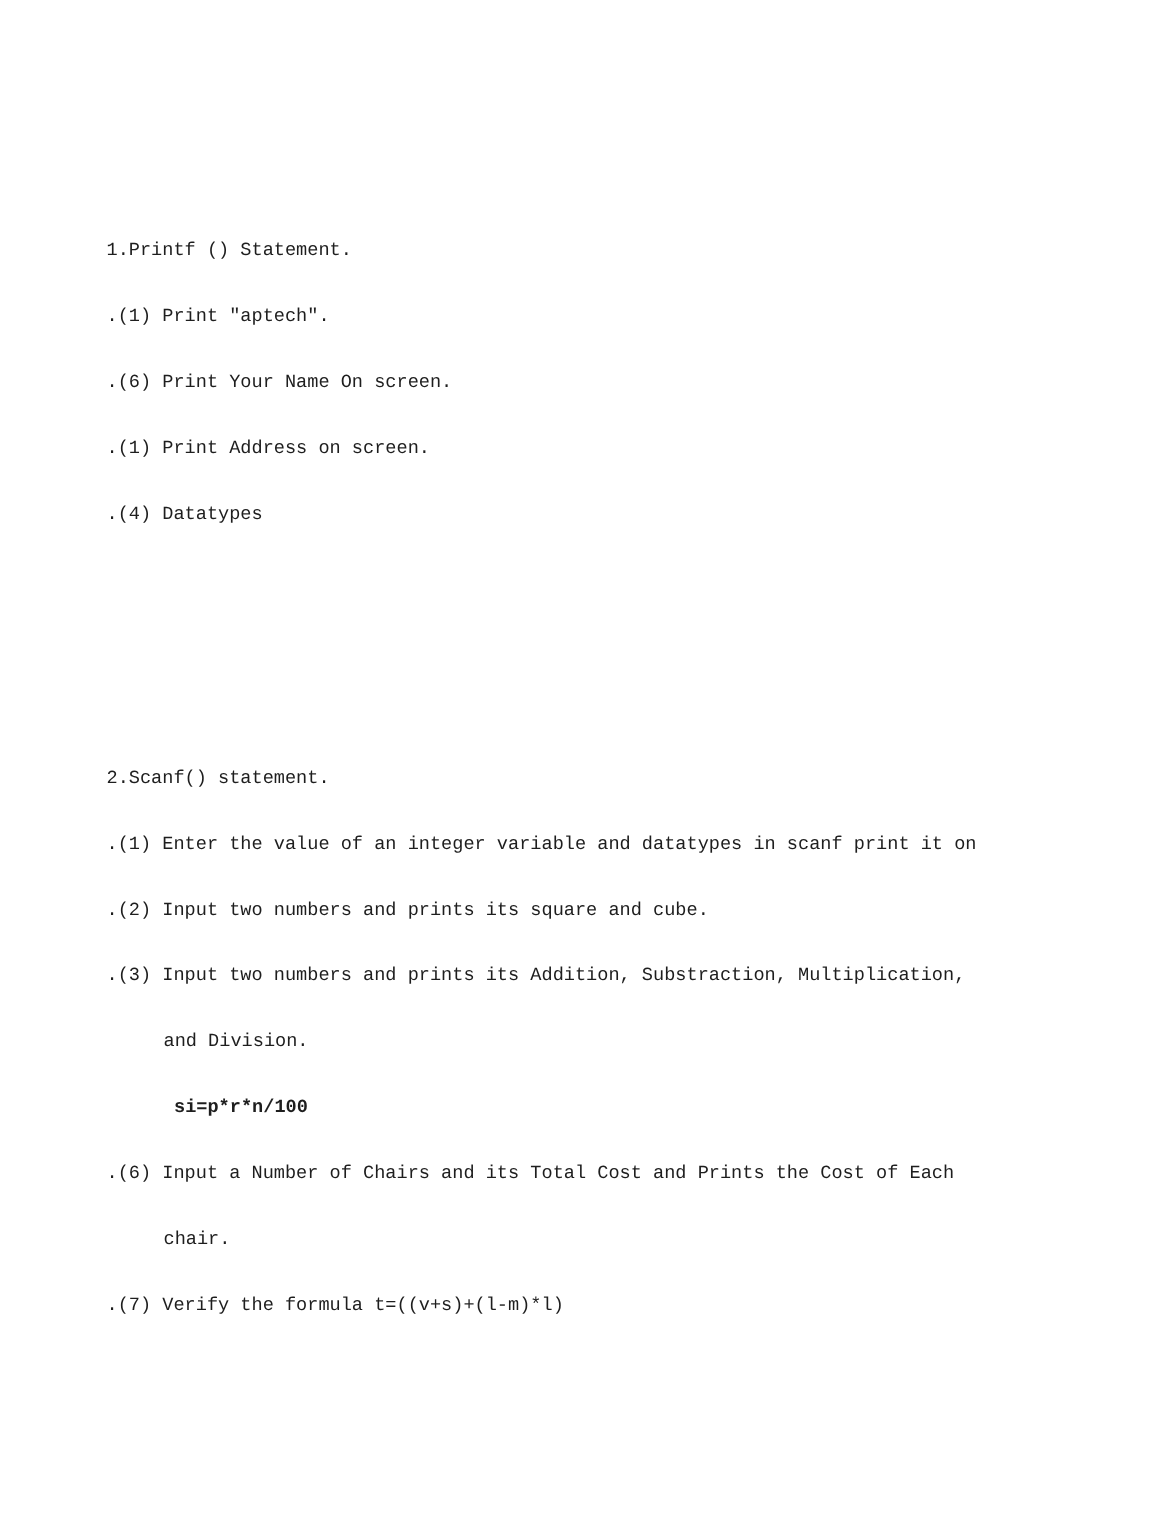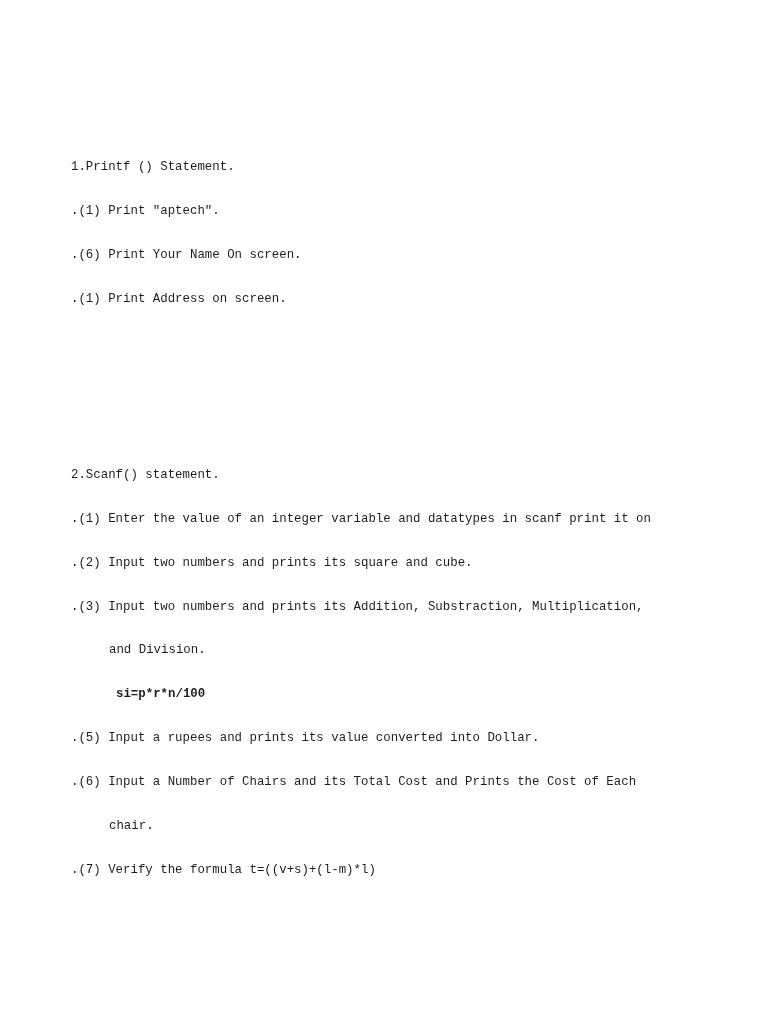--- a/index.html
+++ b/index.html
@@ -26,32 +26,32 @@
 
 <div class="page">
   <div class="doc">
 
     
     <div>
       <span class="line">1.Printf () Statement.</span>
       <span class="line">.(1) Print "aptech".</span>
       <span class="line">.(6) Print Your Name On screen.</span>
       <span class="line">.(1) Print Address on screen.</span>
+      <span class="line">.(4) Datatypes</span>
     </div>
     <span class="blank"></span>
 
     
     <div>
       <span class="line">2.Scanf() statement.</span>
       <span class="line">.(1) Enter the value of an integer variable and datatypes in scanf print it on</span>
       <span class="line">.(2) Input two numbers and prints its square and cube.</span>
       <span class="line">.(3) Input two numbers and prints its Addition, Substraction, Multiplication,</span>
       <span class="line indent">and Division.</span>
       <span class="line indent-sm">si=p*r*n/100</span>
-      <span class="line">.(5) Input a rupees and prints its value converted into Dollar.</span>
       <span class="line">.(6) Input a Number of Chairs and its Total Cost and Prints the Cost of Each</span>
       <span class="line indent">chair.</span>
       <span class="line">.(7) Verify the formula t=((v+s)+(l-m)*l)</span>
       
       
       
     </div>
     
 
     

